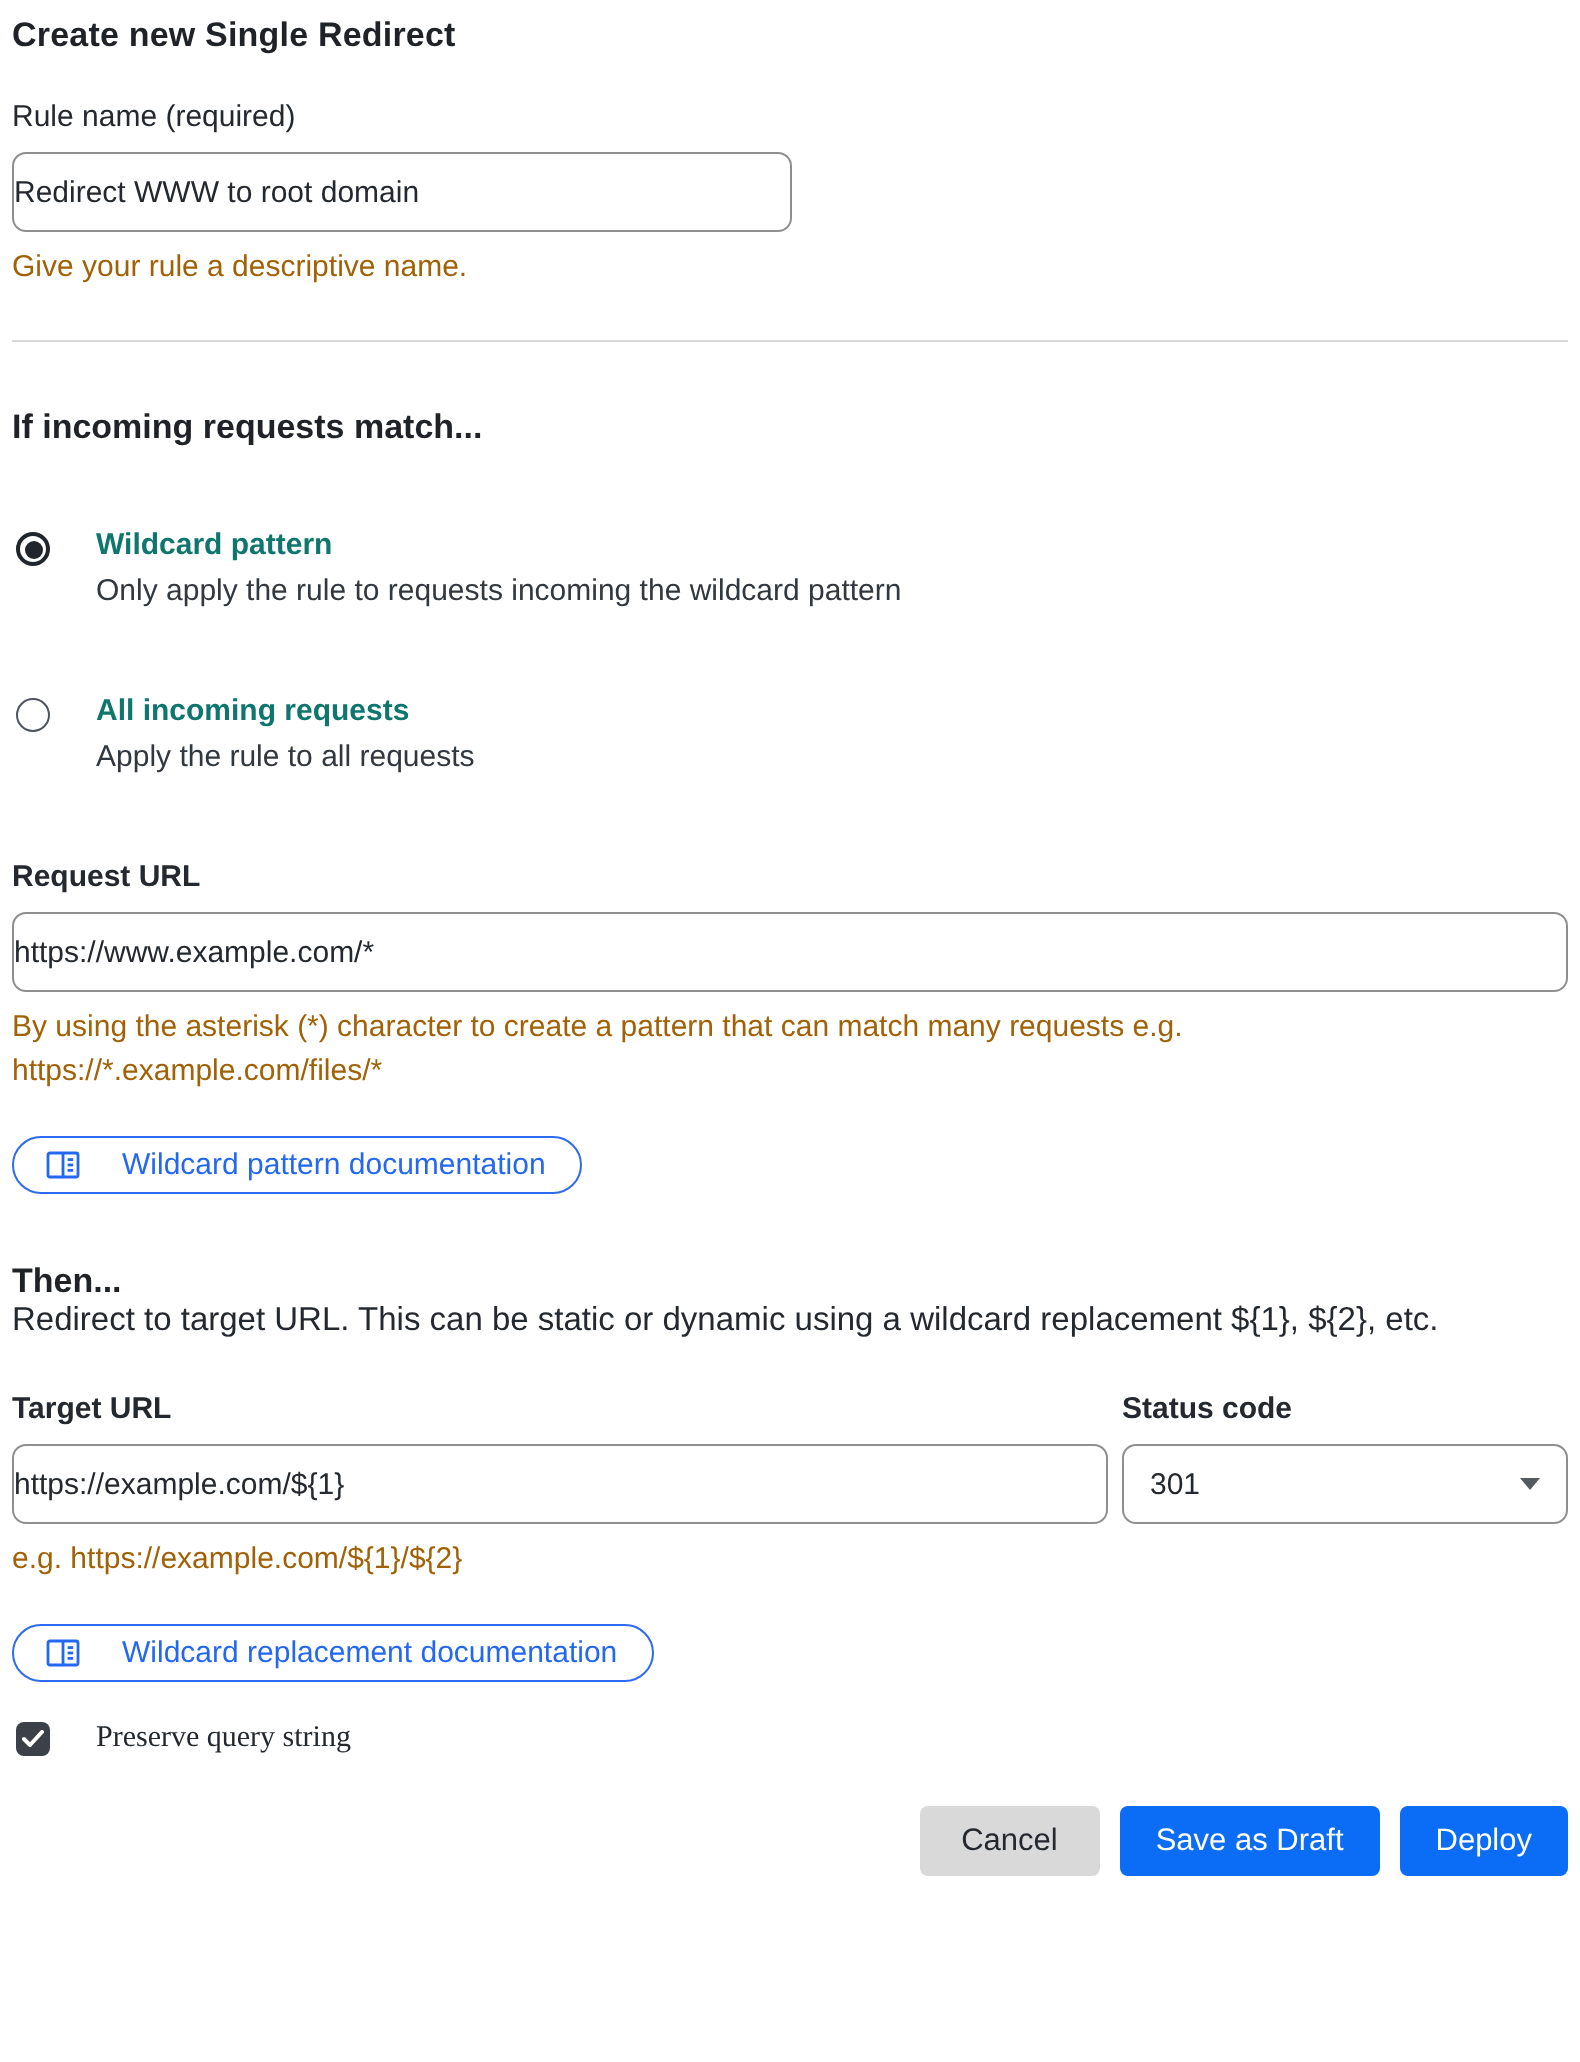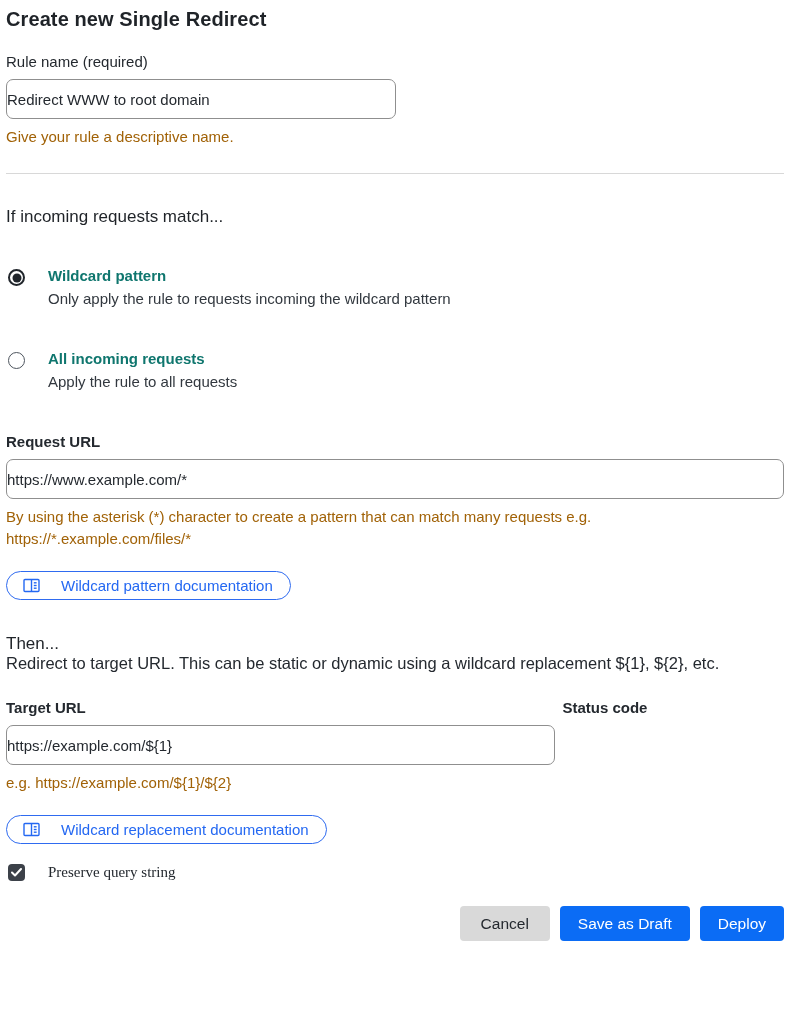--- a/index.html
+++ b/index.html
@@ -3,22 +3,22 @@
 <meta charset="utf-8">
 <style>
   * { margin: 0; padding: 0; box-sizing: border-box; }
   html, body { width: 790px; height: 1031px; background: #fff; overflow: hidden; }
   body {
     font-family: "Liberation Sans", sans-serif;
     color: #1f2328;
     padding: 8px 6px 0 6px;
     font-size: 15px;
   }
-  h1 { font-size: 20px; font-weight: 700; letter-spacing: 0.1px; }
-  h2 { font-size: 17px; font-weight: 400; }
+  h1 { font-size: 17px; font-weight: 700; letter-spacing: 0.1px; }
+  h2 { font-size: 17px; font-weight: 700; }
 
   .field-label { display: block; margin-top: 22px; font-size: 15px; color: #24292f; }
   .field-label.bold { font-weight: 700; }
 
   input.text-input {
     margin-top: 9px; height: 40px; width: 390px;
     border: 1px solid #8f8f8f; border-radius: 7px;
     padding: 0 0; font-size: 15px; color: #24292f;
     font-family: "Liberation Sans", sans-serif;
     background: #fff; outline: none; display: block;
@@ -145,20 +145,24 @@
 <div class="then-desc">Redirect to target URL. This can be static or dynamic using a wildcard replacement ${1}, ${2}, etc.</div>
 
 <div class="target-row">
   <div class="target-col">
     <label class="field-label bold">Target URL</label>
     <input class="text-input full" type="text" value="https://example.com/${1}" style="">
     <div class="helper">e.g. https://example.com/${1}/${2}</div>
   </div>
   <div class="status-col">
     <label class="field-label bold">Status code</label>
+    <div class="select-box">
+      <span>301</span>
+      <span class="caret"></span>
+    </div>
   </div>
 </div>
 
 <button class="doc-button">
   <span style="display:flex;">
     <svg width="17" height="15" viewBox="0 0 17 15" fill="none" stroke="#2468f2" stroke-width="1.4">
       <rect x="1" y="1.5" width="15" height="12" rx="1"></rect>
       <line x1="8.5" y1="1.5" x2="8.5" y2="13.5"></line>
       <line x1="10.8" y1="4.8" x2="13.6" y2="4.8"></line>
       <line x1="10.8" y1="7.5" x2="13.6" y2="7.5"></line>

